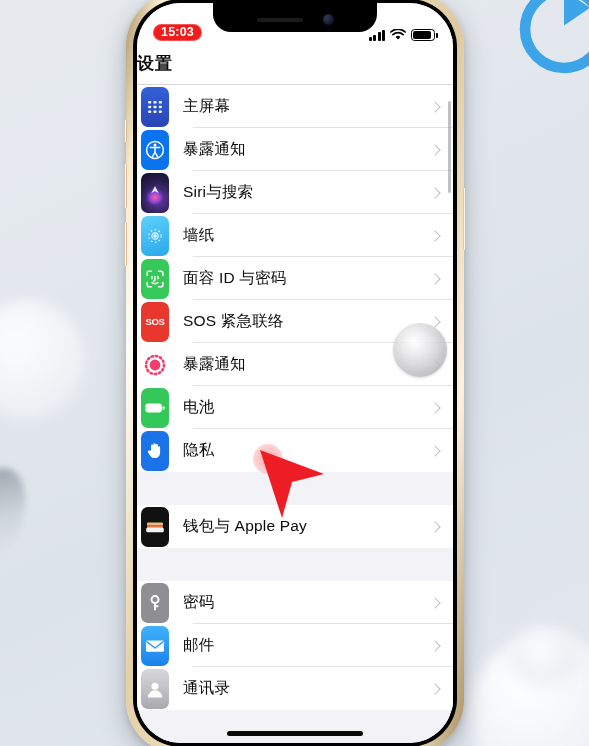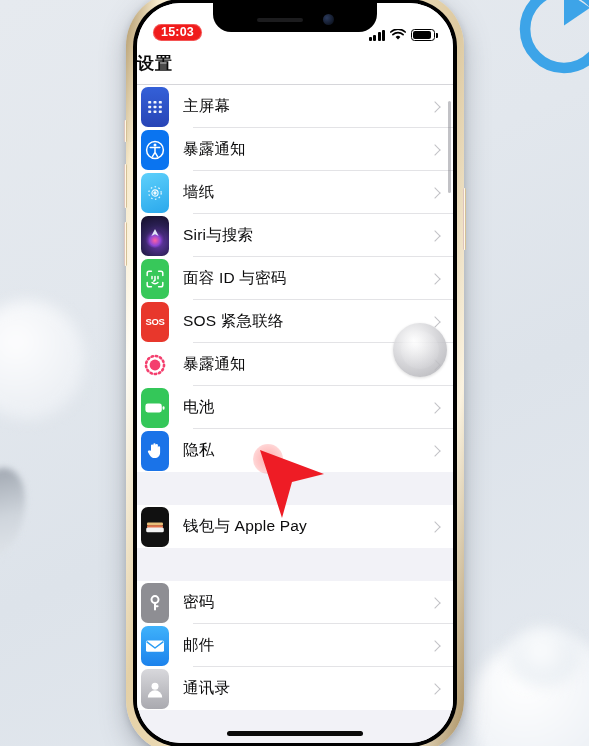--- a/index.html
+++ b/index.html
@@ -297,54 +297,54 @@
                   <circle cx="11" cy="5.9" r="1.5" fill="#fff"></circle>
                   <path d="M6.2 8.4 h9.6 M11 8.4 v5 M11 13.4 l-2.6 4.2 M11 13.4 l2.6 4.2" stroke="#fff" stroke-width="1.5" stroke-linecap="round" fill="none"></path>
                 </svg>
               </div>
               <div class="label">暴露通知</div>
               <div class="chev"></div>
               <div class="hair"></div>
             </div>
 
             <div class="row">
-              <div class="ico" style="background:linear-gradient(160deg,#5ed0fb,#2aa8ec)">
-                <svg width="20" height="20" viewBox="0 0 20 20">
-                  <g stroke="#fff" stroke-width="1.1" fill="none" opacity=".95">
-                    <circle cx="10" cy="10" r="3.1"></circle>
-                    <circle cx="10" cy="10" r="6.2" stroke-dasharray="1.6 2.4"></circle>
-                    <circle cx="10" cy="10" r="1.1" fill="#fff"></circle>
-                  </g>
-                </svg>
-              </div>
-              <div class="label">墙纸</div>
-              <div class="chev"></div>
-              <div class="hair"></div>
-            </div>
-
-            <div class="row">
               <div class="ico" style="background:radial-gradient(circle at 60% 65%, #6a3bb0 0%, #2a1f52 55%, #120e26 100%)">
                 <svg width="26" height="26" viewBox="0 0 26 26">
                   <defs>
                     <radialGradient id="sg" cx="50%" cy="62%" r="60%">
                       <stop offset="0%" stop-color="#ff5fa2"></stop>
                       <stop offset="45%" stop-color="#8b46d6"></stop>
                       <stop offset="100%" stop-color="#1a1438" stop-opacity="0"></stop>
                     </radialGradient>
                   </defs>
                   <circle cx="13" cy="15" r="10" fill="url(#sg)"></circle>
                   <path d="M13 6 L16.6 13 L13 11.2 L9.4 13 Z" fill="#eaf4ff" opacity=".92"></path>
                 </svg>
               </div>
               <div class="label">Siri与搜索</div>
               <div class="chev"></div>
               <div class="hair"></div>
             </div>
 
             <div class="row">
+              <div class="ico" style="background:linear-gradient(160deg,#5ed0fb,#2aa8ec)">
+                <svg width="20" height="20" viewBox="0 0 20 20">
+                  <g stroke="#fff" stroke-width="1.1" fill="none" opacity=".95">
+                    <circle cx="10" cy="10" r="3.1"></circle>
+                    <circle cx="10" cy="10" r="6.2" stroke-dasharray="1.6 2.4"></circle>
+                    <circle cx="10" cy="10" r="1.1" fill="#fff"></circle>
+                  </g>
+                </svg>
+              </div>
+              <div class="label">墙纸</div>
+              <div class="chev"></div>
+              <div class="hair"></div>
+            </div>
+
+            <div class="row">
               <div class="ico" style="background:#37c85a">
                 <svg width="22" height="22" viewBox="0 0 22 22">
                   <g stroke="#fff" stroke-width="1.5" fill="none" stroke-linecap="round">
                     <path d="M3.2 7.4 V5 a1.8 1.8 0 0 1 1.8-1.8 h2.4"></path>
                     <path d="M18.8 7.4 V5 a1.8 1.8 0 0 0-1.8-1.8 h-2.4"></path>
                     <path d="M3.2 14.6 V17 a1.8 1.8 0 0 0 1.8 1.8 h2.4"></path>
                     <path d="M18.8 14.6 V17 a1.8 1.8 0 0 1-1.8 1.8 h-2.4"></path>
                     <path d="M8 8.6 v2.1 M14 8.6 v2.1 M11 8.6 v3.6 l-1.2 .9"></path>
                     <path d="M8.1 14.5 a4.2 4.2 0 0 0 5.8 0"></path>
                   </g>

